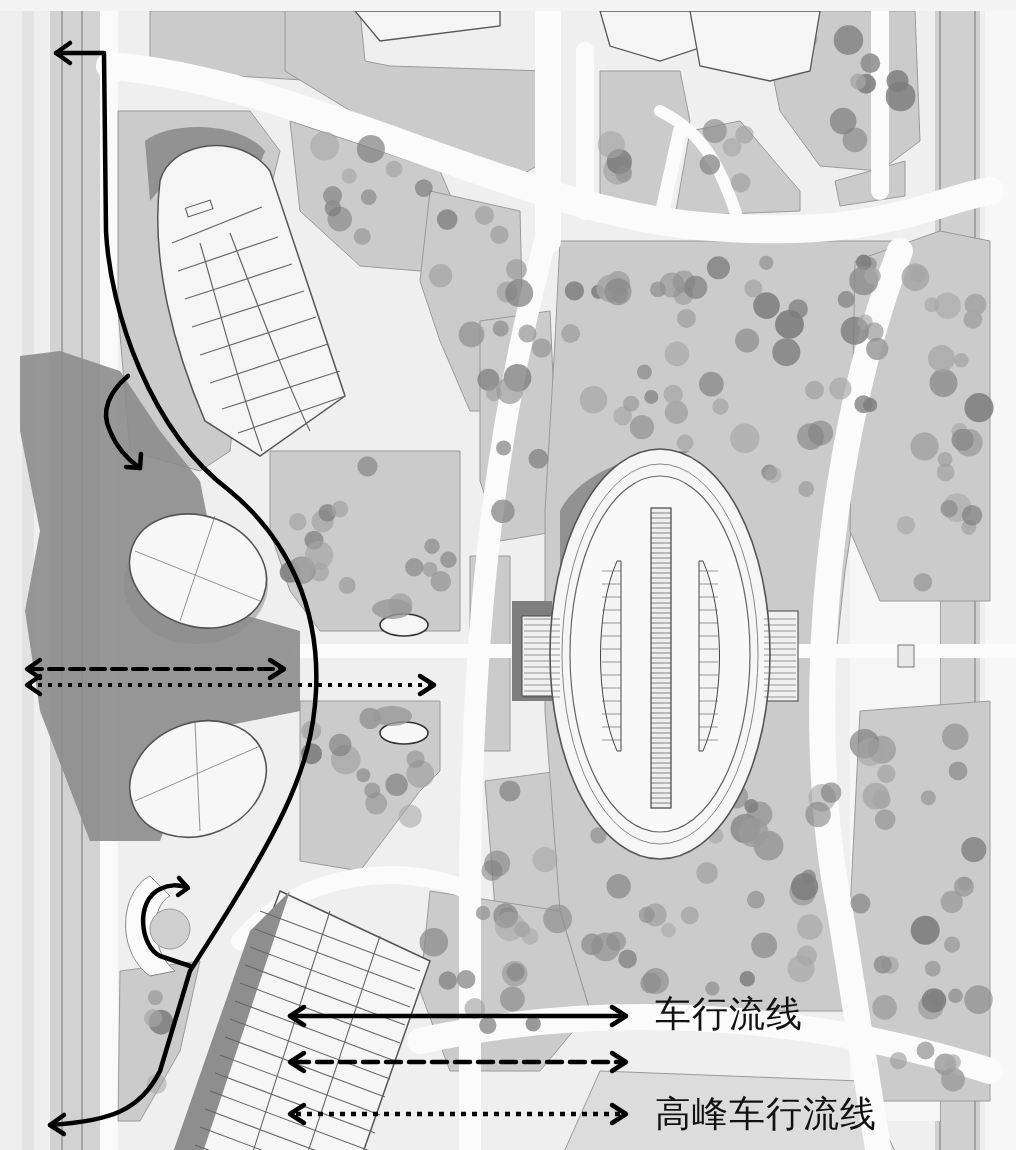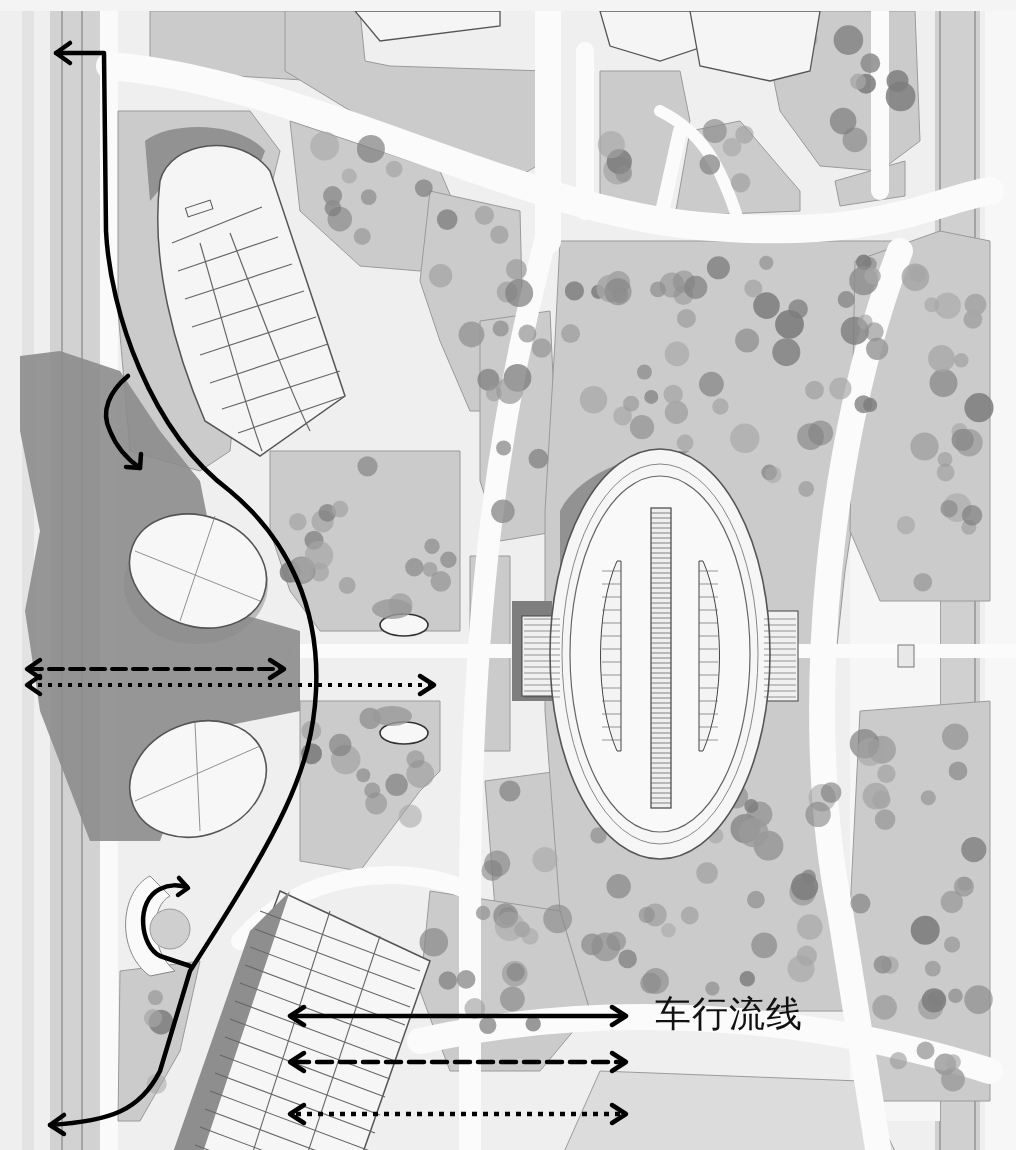--- a/index.html
+++ b/index.html
@@ -556,13 +556,14 @@
     <polyline stroke-width="4.5" points="304,1042 290,1051 304,1060"></polyline>
     <polyline stroke-width="4.5" points="612,1042 626,1051 612,1060"></polyline>
 
     <line x1="296" y1="1103" x2="620" y2="1103" stroke-width="4.5" stroke-dasharray="5 6" stroke-linecap="butt"></line>
     <polyline stroke-width="4.5" points="304,1094 290,1103 304,1112"></polyline>
     <polyline stroke-width="4.5" points="612,1094 626,1103 612,1112"></polyline>
   </g>
 </svg>
 
 <div class="legend-label" style="left:655px;top:985px;">车行流线</div>
+<div class="legend-label" style="left:655px;top:1085px;">高峰车行流线</div>
 </div>
 
 </body></html>

